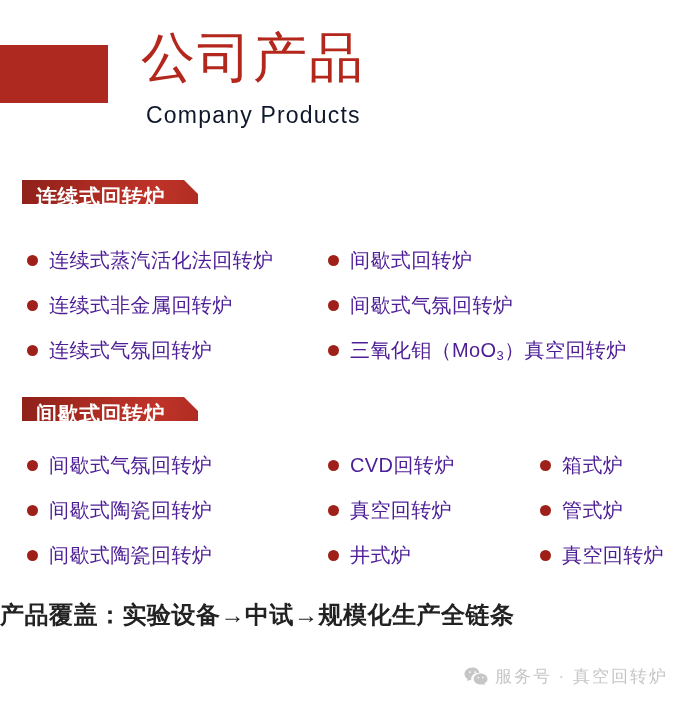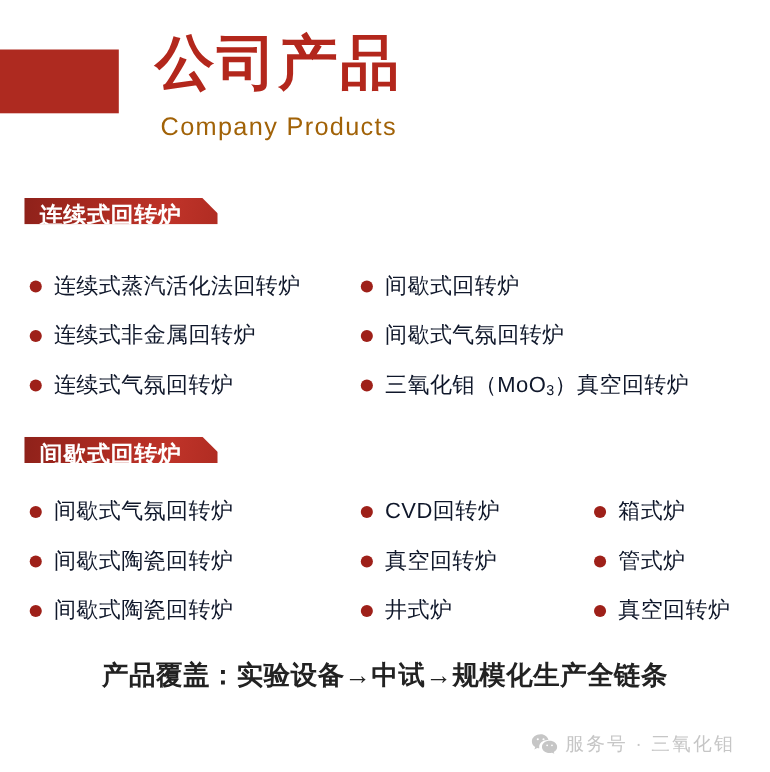--- a/index.html
+++ b/index.html
@@ -31,33 +31,33 @@
     width: 108px;
     height: 58px;
     background: #ae2a20;
   }
   .header-title {
     position: absolute;
     left: 141px;
     top: 26px;
     font-size: 54px;
     line-height: 62px;
-    font-weight: bold;
+    font-weight: normal;
     color: #b3271c;
     letter-spacing: 2px;
     white-space: nowrap;
   }
   .header-subtitle {
     position: absolute;
     left: 146px;
     top: 100px;
     font-size: 23px;
     line-height: 30px;
     font-weight: normal;
-    color: #a16207;
+    color: #0f172a;
     letter-spacing: 1.2px;
     white-space: nowrap;
   }
 
   
   .section-banner {
     position: absolute;
     left: 22px;
     height: 24px;
     width: 176px;
@@ -96,21 +96,21 @@
     height: 11px;
     border-radius: 50%;
     background: #9e2019;
   }
   .item-label {
     position: absolute;
     left: 22px;
     top: 0;
     font-size: 20px;
     line-height: 28px;
-    color: #0f172a;
+    color: #4c1d95;
     letter-spacing: 0.4px;
     white-space: nowrap;
   }
   .item-label sub {
     font-size: 13px;
     vertical-align: baseline;
     position: relative;
     top: 3px;
   }
 
@@ -125,21 +125,21 @@
   .row0 { top: 0px; }
   .row1 { top: 45px; }
   .row2 { top: 90px; }
 
   
   .tagline {
     position: absolute;
     left: 0;
     top: 598px;
     width: 700px;
-    text-align: center;
+    text-align: left;
     font-size: 24px;
     line-height: 34px;
     font-weight: bold;
     color: #222222;
     letter-spacing: 0.5px;
     white-space: nowrap;
   }
 
   
   .watermark {
@@ -263,14 +263,14 @@
   <span class="wechat-icon">
     <svg width="24" height="20" viewBox="0 0 24 20" xmlns="http://www.w3.org/2000/svg">
       <path d="M8.6 0.6C4.1 0.6 0.5 3.5 0.5 7.1c0 2.05 1.2 3.87 3.05 5.05L2.8 14.3l2.55-1.3c0.63 0.18 1.3 0.3 2.0 0.33 -0.12-0.42-0.18-0.86-0.18-1.3 0-3.43 3.4-6.2 7.6-6.2 0.28 0 0.55 0.013 0.82 0.04C14.96 2.84 12.1 0.6 8.6 0.6z" fill="#c6c6c6"></path>
       <circle cx="5.9" cy="5.1" r="0.95" fill="#ffffff"></circle>
       <circle cx="11.1" cy="5.1" r="0.95" fill="#ffffff"></circle>
       <path d="M23.5 12.0c0-3.05-3.1-5.5-6.9-5.5s-6.9 2.45-6.9 5.5c0 3.05 3.1 5.5 6.9 5.5 0.77 0 1.5-0.1 2.2-0.29l2.15 1.1 -0.6-1.78C22.5 15.44 23.5 13.84 23.5 12.0z" fill="#c6c6c6"></path>
       <circle cx="14.4" cy="10.6" r="0.82" fill="#ffffff"></circle>
       <circle cx="18.8" cy="10.6" r="0.82" fill="#ffffff"></circle>
     </svg>
   </span>
-  <span class="watermark-label">服务号 · 三氧化钼</span>
+  <span class="watermark-label">服务号 · 真空回转炉</span>
 </div>
 
 </body></html>

